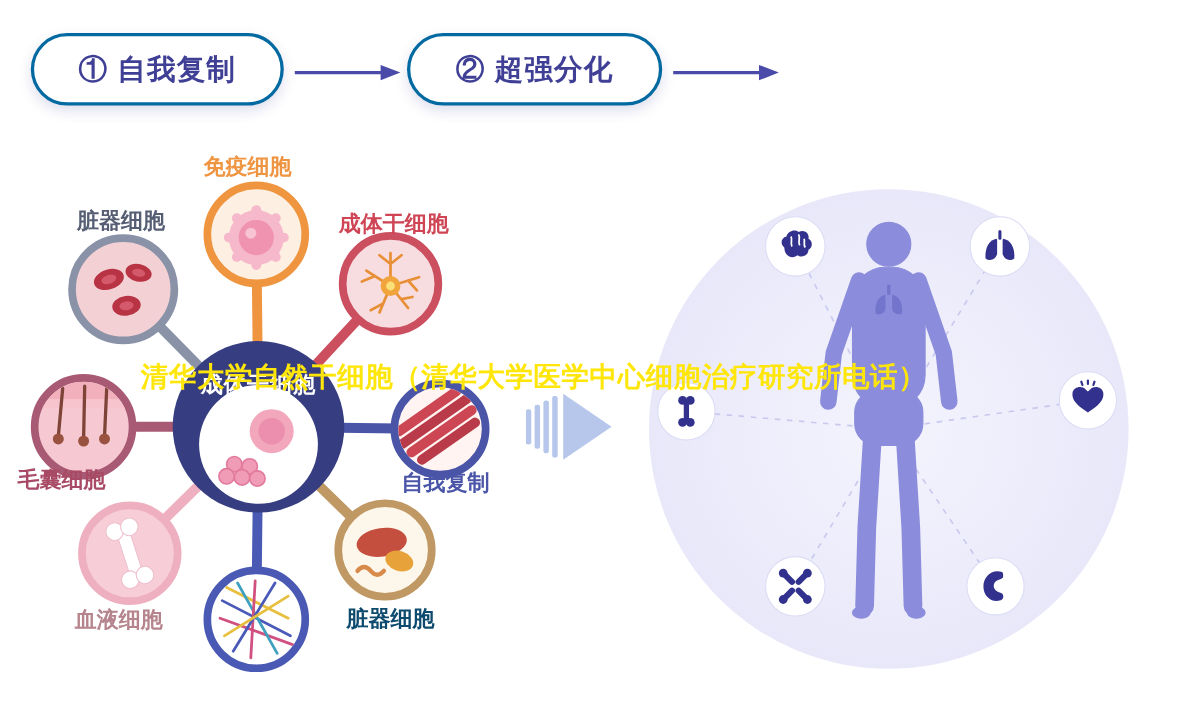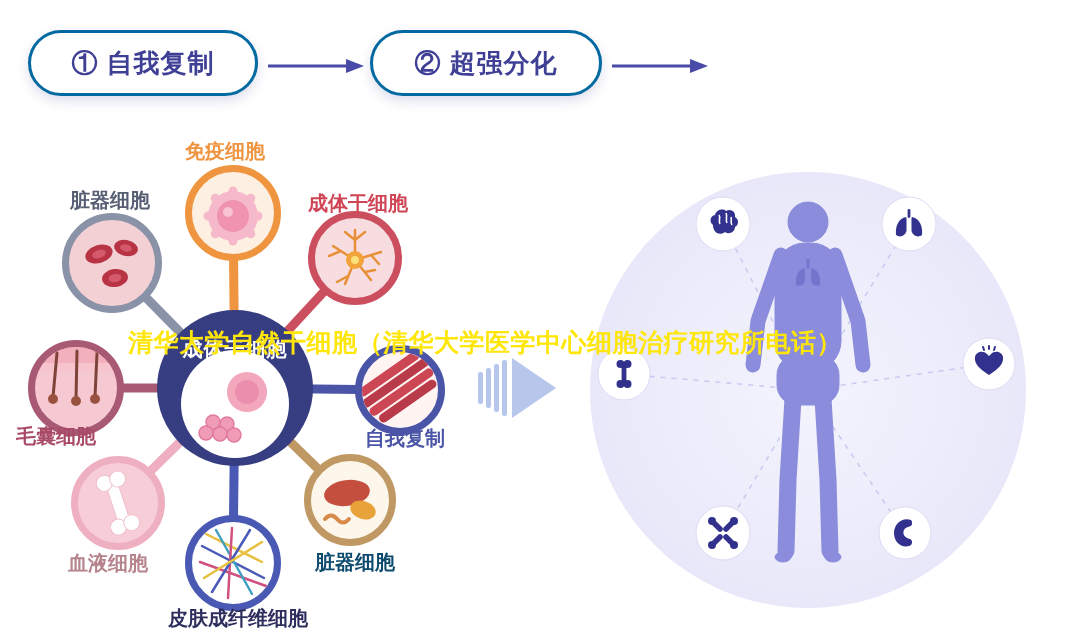--- a/index.html
+++ b/index.html
@@ -209,21 +209,20 @@
       <div class="center-label">成体干细胞</div>
     </div>
 
     <div class="cell-label" id="lbl-immune">免疫细胞</div>
     <div class="cell-label" id="lbl-blood">脏器细胞</div>
     <div class="cell-label" id="lbl-nerve">成体干细胞</div>
     <div class="cell-label" id="lbl-hair">毛囊细胞</div>
     <div class="cell-label" id="lbl-muscle">自我复制</div>
     <div class="cell-label" id="lbl-bone">血液细胞</div>
     <div class="cell-label" id="lbl-organ">脏器细胞</div>
-    <div class="cell-label" id="lbl-skin">皮肤成纤维细胞</div>
   </div>
 
   <svg class="mid-arrow" width="80" height="60">
     <g fill="#b7c7ec">
       <rect x="0" y="14" width="5" height="32" rx="2"></rect>
       <rect x="8" y="10" width="5" height="40" rx="2"></rect>
       <rect x="16" y="6" width="5" height="48" rx="2"></rect>
       <rect x="24" y="2" width="5" height="56" rx="2"></rect>
       <polygon points="34,0 78,30 34,60"></polygon>
     </g>

